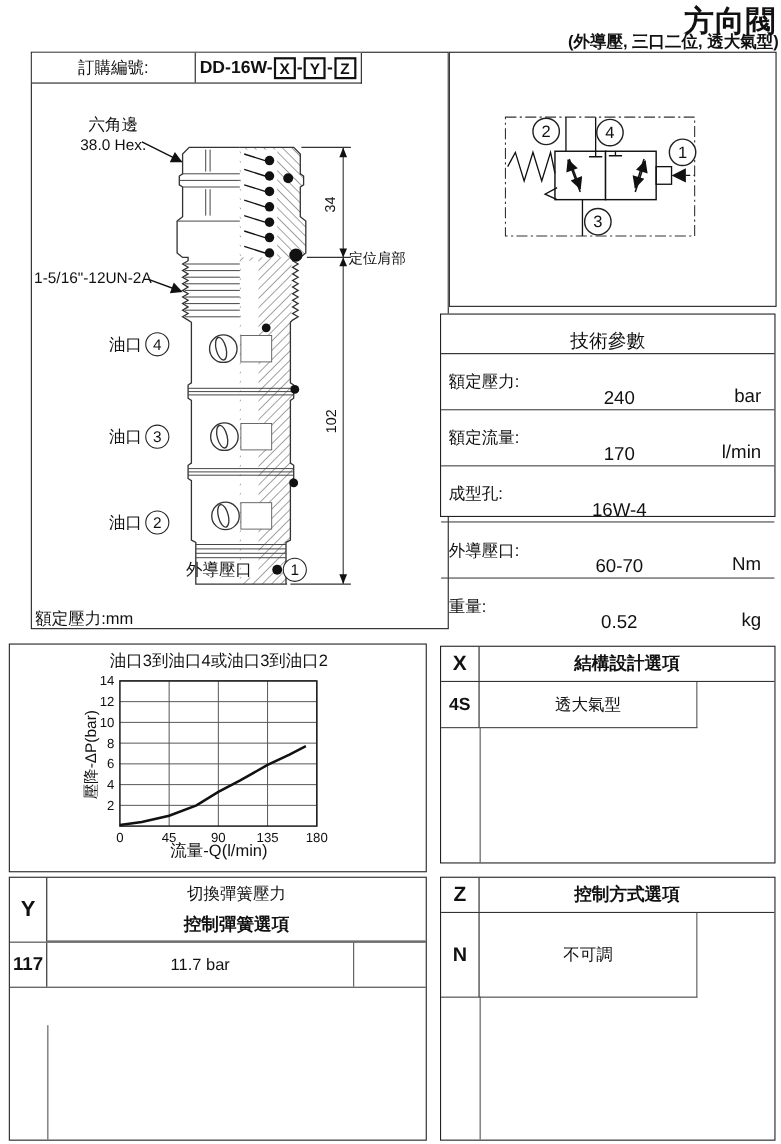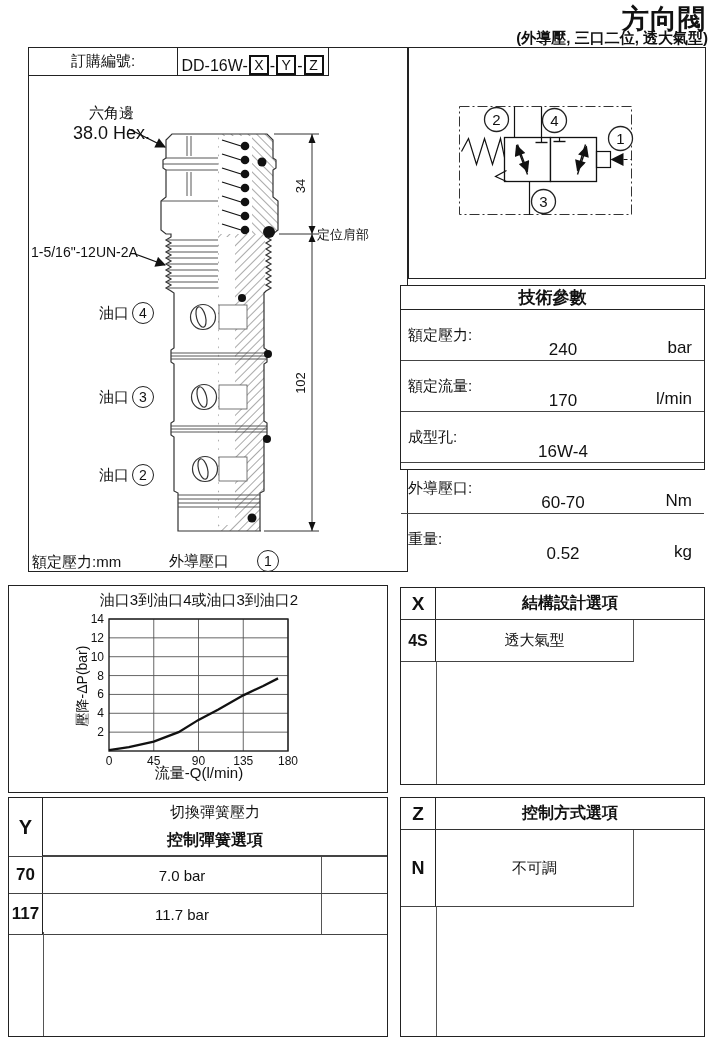--- a/index.html
+++ b/index.html
@@ -8,32 +8,32 @@
   .abs{position:absolute;}
   .box{position:absolute;border:1.5px solid #222;box-sizing:border-box;background:#fff;}
   
   .doc-title{position:absolute;top:1px;right:4px;font-size:27px;font-weight:bold;letter-spacing:1px;}
   .doc-subtitle{position:absolute;top:29px;right:2px;font-size:15px;font-weight:bold;}
   
   .order-row{position:absolute;left:0;top:0;width:300px;height:28px;display:flex;
              border-right:1.5px solid #222;border-bottom:1.5px solid #222;box-sizing:border-box;background:#fff;z-index:5;}
   .order-label{width:149px;display:flex;align-items:center;justify-content:center;font-size:15px;
                border-right:1.5px solid #222;box-sizing:border-box;}
-  .order-num{flex:1;display:flex;align-items:flex-end;justify-content:center;font-weight:normal;font-size:16px;}
+  .order-num{flex:1;display:flex;align-items:center;justify-content:center;font-weight:bold;font-size:16px;}
   .codebox{display:inline-flex;align-items:center;justify-content:center;border:2px solid #111;
            min-width:14px;height:16px;padding:0 1px;margin:0 1px;font-size:14px;line-height:1;}
   
   .dw-label{position:absolute;font-size:14px;white-space:nowrap;}
   .port-label{position:absolute;display:flex;align-items:center;gap:3px;font-size:15px;white-space:nowrap;}
   .circ{display:inline-flex;align-items:center;justify-content:center;width:20px;height:20px;
         border:1.4px solid #222;border-radius:50%;font-size:14px;line-height:1;background:#fff;}
   
   .tt{display:flex;flex-direction:column;}
   .tt-head{height:27px;display:flex;align-items:center;justify-content:center;
-           font-weight:bold;font-size:17px;border-bottom:1.5px solid #222;}
+           font-weight:normal;font-size:17px;border-bottom:1.5px solid #222;margin-top:12px;}
   .tt-row{flex:1;display:flex;align-items:center;border-bottom:1.2px solid #444;}
   .tt-row:last-child{border-bottom:none;}
   .tt-label{width:108px;padding-left:7px;font-size:15px;}
   .tt-value{flex:1;text-align:center;font-size:17px;margin-top:30px;}
   .tt-unit{width:82px;text-align:right;padding-right:12px;font-size:17px;margin-top:26px;}
   
   .opt-head{display:flex;border-bottom:1.2px solid #333;}
   .opt-code{display:flex;align-items:center;justify-content:center;font-weight:bold;
             border-right:1.5px solid #222;box-sizing:border-box;}
   .opt-title{flex:1;display:flex;align-items:center;justify-content:center;font-weight:bold;font-size:16px;}
@@ -178,37 +178,37 @@
         <polygon points="291,233 287.5,241 294.5,241"></polygon>
         <polygon points="291,530 287.5,521 294.5,521"></polygon>
       </g>
       <text x="284" y="185" transform="rotate(-90 284 185)" text-anchor="middle" font-size="13">34</text>
       <text x="284" y="382" transform="rotate(-90 284 382)" text-anchor="middle" font-size="13">102</text>
       <text x="296" y="238" font-size="13">定位肩部</text>
     </svg>
 
     <div class="dw-label" style="left:44px;top:56px;text-align:center;font-size:15px;">
       <div>六角邊</div>
-      <div style="font-size:18px;">38.0 Hex.</div>
+      <div style="font-size:14px;">38.0 Hex.</div>
     </div>
     <div class="dw-label" style="left:2px;top:196px;">1-5/16"-12UN-2A</div>
 
     <div class="port-label" style="left:70px;top:254px;">
       <span>油口</span>
       <span class="circ">4</span>
     </div>
     <div class="port-label" style="left:70px;top:338px;">
       <span>油口</span>
       <span class="circ">3</span>
     </div>
     <div class="port-label" style="left:70px;top:416px;">
       <span>油口</span>
       <span class="circ">2</span>
     </div>
-    <div class="port-label" style="left:140px;top:502px;gap:28px;">
+    <div class="port-label" style="left:140px;top:459px;gap:28px;">
       <span>外導壓口</span>
       <span class="circ">1</span>
     </div>
     <div class="dw-label" style="left:3px;top:505px;font-size:15px;">額定壓力:mm</div>
   </div>
 
   <div class="box" style="left:408px;top:47px;width:298px;height:232px;">
     <svg width="295" height="229" viewBox="409.5 48.5 295 229">
 
       <rect x="460" y="107" width="172" height="108" fill="none" stroke="#333" stroke-width="1" stroke-dasharray="10 3 2 3"></rect>
@@ -332,25 +332,20 @@
   </div>
 
   <div class="box" style="left:8px;top:797px;width:380px;height:240px;">
     <div style="display:flex;height:58px;border-bottom:1.2px solid #444;">
       <div class="opt-code" style="width:34px;font-size:20px;">Y</div>
       <div style="flex:1;display:flex;flex-direction:column;">
         <div style="flex:1;display:flex;align-items:center;justify-content:center;font-size:15px;">切換彈簧壓力</div>
         <div style="height:30px;display:flex;align-items:center;justify-content:center;font-weight:bold;font-size:16px;border-bottom:1.2px solid #444;box-sizing:border-box;">控制彈簧選項</div>
       </div>
     </div>
-    <div class="opt-row" style="height:36px;border-bottom:1.2px solid #444;">
-      <div class="opt-cell" style="width:34px;border-right:1.5px solid #222;font-weight:bold;font-size:17px;">70</div>
-      <div class="opt-cell" style="width:279px;border-right:1.2px solid #555;font-size:15px;">7.0 bar</div>
-      <div class="opt-cell" style="flex:1;"></div>
-    </div>
     <div class="opt-row" style="height:40px;border-bottom:1.2px solid #444;">
       <div class="opt-cell" style="width:34px;border-right:1.5px solid #222;font-weight:bold;font-size:17px;">117</div>
       <div class="opt-cell" style="width:279px;border-right:1.2px solid #555;font-size:15px;">11.7 bar</div>
       <div class="opt-cell" style="flex:1;"></div>
     </div>
     <div class="colcont" style="left:34px;top:134px;bottom:0;"></div>
   </div>
 
   <div class="box" style="left:400px;top:797px;width:305px;height:240px;">
     <div class="opt-head" style="height:31px;">

